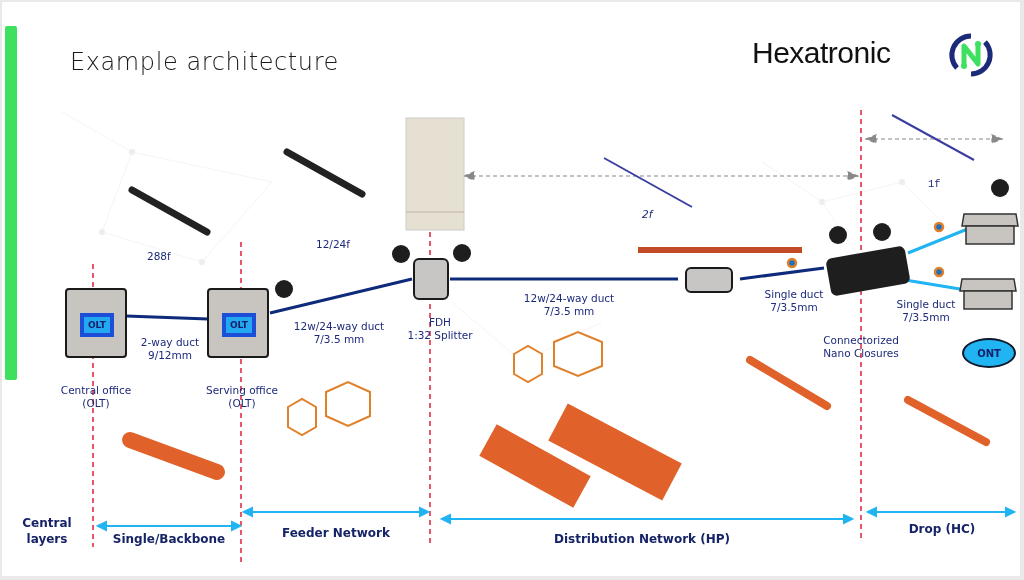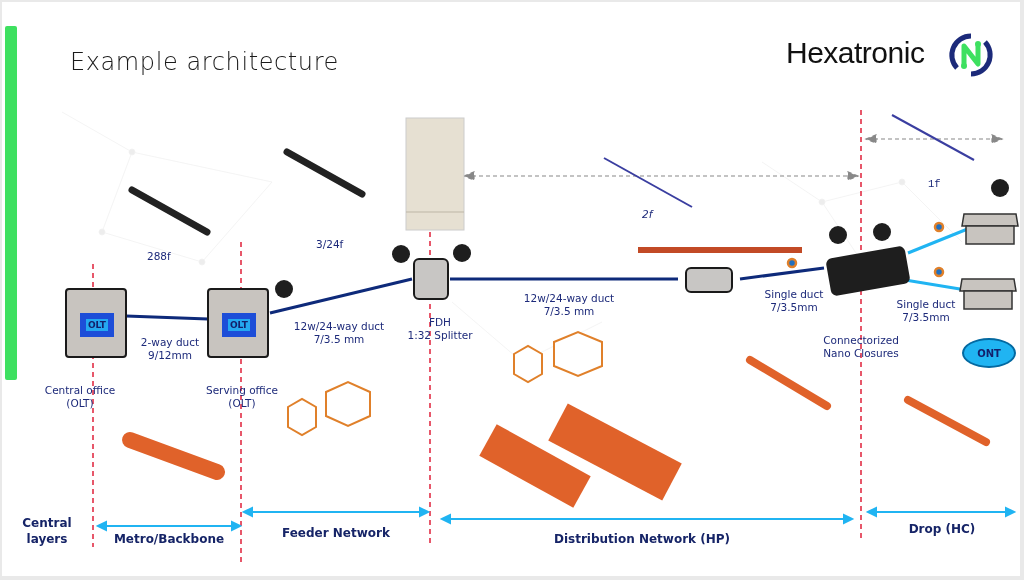--- a/index.html
+++ b/index.html
@@ -1,27 +1,27 @@
 <!DOCTYPE html>
 <html><head>
 <meta charset="utf-8">
 <style>
   * { box-sizing: border-box; margin: 0; padding: 0; }
   html, body { width: 1024px; height: 580px; background: #e9e9e9; overflow: hidden; }
   body { font-family: "DejaVu Sans", sans-serif; position: relative; }
   #slide { position: absolute; left: 2px; top: 2px; width: 1018px; height: 574px; background: #ffffff; overflow: hidden; }
   .accent-bar { position: absolute; left: 3px; top: 24px; width: 12px; height: 354px; background: #3ee060; border-radius: 2px; }
   .title { position: absolute; left: 68px; top: 46px; font-size: 24px; color: #1a1a1a; letter-spacing: 0.6px; font-family: "DejaVu Sans", sans-serif; font-weight: 300; }
-  .logo-text { position: absolute; left: 784px; top: 34px; font-size: 30px; color: #111; font-family: "Liberation Sans", sans-serif; letter-spacing: -0.5px; }
+  .logo-text { position: absolute; left: 750px; top: 34px; font-size: 30px; color: #111; font-family: "Liberation Sans", sans-serif; letter-spacing: -0.5px; }
   .logo-n { position: absolute; left: 946px; top: 30px; width: 46px; height: 46px; }
   .lbl { position: absolute; color: #1d2a7a; font-size: 10.5px; text-align: center; line-height: 1.25; font-family: "DejaVu Sans", sans-serif; }
   .layer { position: absolute; color: #162467; font-size: 12px; font-weight: bold; text-align: center; line-height: 1.3; font-family: "DejaVu Sans", sans-serif; }
   svg.overlay { position: absolute; left: 0; top: 0; }
-  .ont { position: absolute; left: 960px; top: 336px; width: 54px; height: 30px; border-radius: 50%; background: #20b4f2; border: 2px solid #0369a1; color: #13206b; font-size: 10px; font-weight: bold; display: flex; align-items: center; justify-content: center; }
-  .olt-screen { position: absolute; background: #24a8f0; border: 6px solid #1d4ed8; color: #13206b; font-weight: bold; font-size: 9px; display: flex; align-items: center; justify-content: center; }
+  .ont { position: absolute; left: 960px; top: 336px; width: 54px; height: 30px; border-radius: 50%; background: #20b4f2; border: 2px solid #0f172a; color: #13206b; font-size: 10px; font-weight: bold; display: flex; align-items: center; justify-content: center; }
+  .olt-screen { position: absolute; background: #24a8f0; border: 4px solid #1d4ed8; color: #13206b; font-weight: bold; font-size: 9px; display: flex; align-items: center; justify-content: center; }
 </style>
 </head>
 <body>
 
 <div id="slide">
   <div class="accent-bar"></div>
   <div class="title">Example architecture</div>
 
   <div class="logo-text">Hexatronic</div>
   <svg class="logo-n" viewBox="0 0 46 46">
@@ -153,25 +153,25 @@
       <line x1="870" y1="510" x2="1008" y2="510"></line>
       <polygon points="866,510 874,506 874,514"></polygon>
         <polygon points="1012,510 1004,506 1004,514"></polygon>
     </g>
   </svg>
 
   <div class="olt-screen" style="left:78px;top:311px;width:34px;height:24px;">OLT</div>
   <div class="olt-screen" style="left:220px;top:311px;width:34px;height:24px;">OLT</div>
 
   <div class="lbl" style="left:145px;top:248px;">288f</div>
-  <div class="lbl" style="left:314px;top:236px;">3/24f</div>
+  <div class="lbl" style="left:314px;top:236px;">12/24f</div>
   <div class="lbl" style="left:640px;top:206px;font-style:italic;">2f</div>
   <div class="lbl" style="left:926px;top:176px;font-family:Liberation Mono, monospace;">1f</div>
 
-  <div class="lbl" style="left:40px;top:382px;width:76px;text-align:center;">
+  <div class="lbl" style="left:56px;top:382px;width:76px;text-align:center;">
     <div>Central office</div>
     <div>(OLT)</div>
   </div>
   <div class="lbl" style="left:192px;top:382px;width:96px;">
     <div>Serving office</div>
     <div>(OLT)</div>
   </div>
   <div class="lbl" style="left:398px;top:314px;width:80px;">
     <div>FDH</div>
     <div>1:32 Splitter</div>
@@ -200,17 +200,17 @@
   </div>
   <div class="lbl" style="left:884px;top:296px;width:80px;">
     <div>Single duct</div>
     <div>7/3.5mm</div>
   </div>
 
   <div class="layer" style="left:12px;top:514px;width:66px;">
     <div>Central</div>
     <div>layers</div>
   </div>
-  <div class="layer" style="left:100px;top:530px;width:134px;">Metro/Backbone</div>
+  <div class="layer" style="left:100px;top:530px;width:134px;">Single/Backbone</div>
   <div class="layer" style="left:500px;top:530px;width:280px;">Distribution Network (HP)</div>
   <div class="layer" style="left:246px;top:524px;width:176px;">Feeder Network</div>
   <div class="layer" style="left:880px;top:520px;width:120px;">Drop (HC)</div>
 </div>
 
 </body></html>

